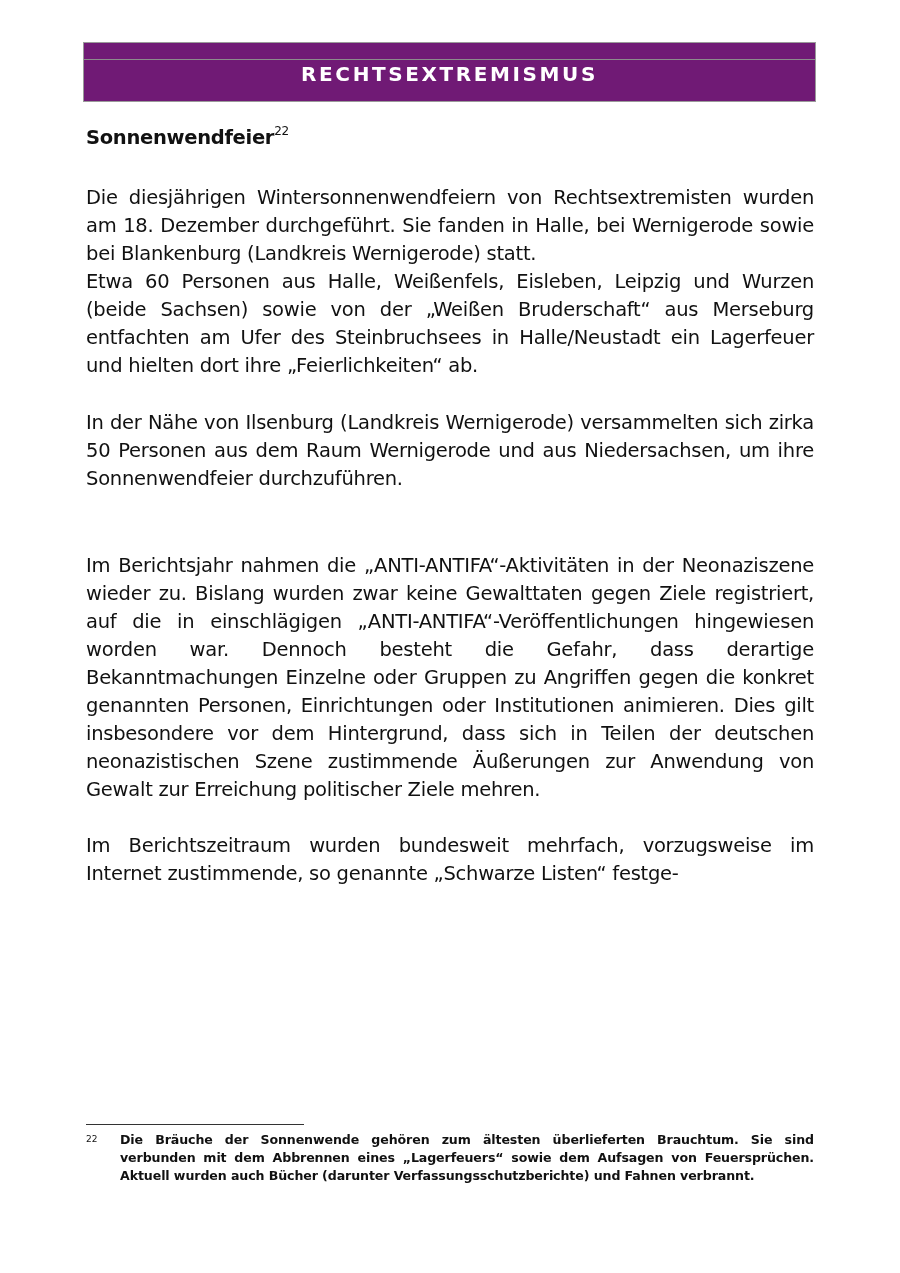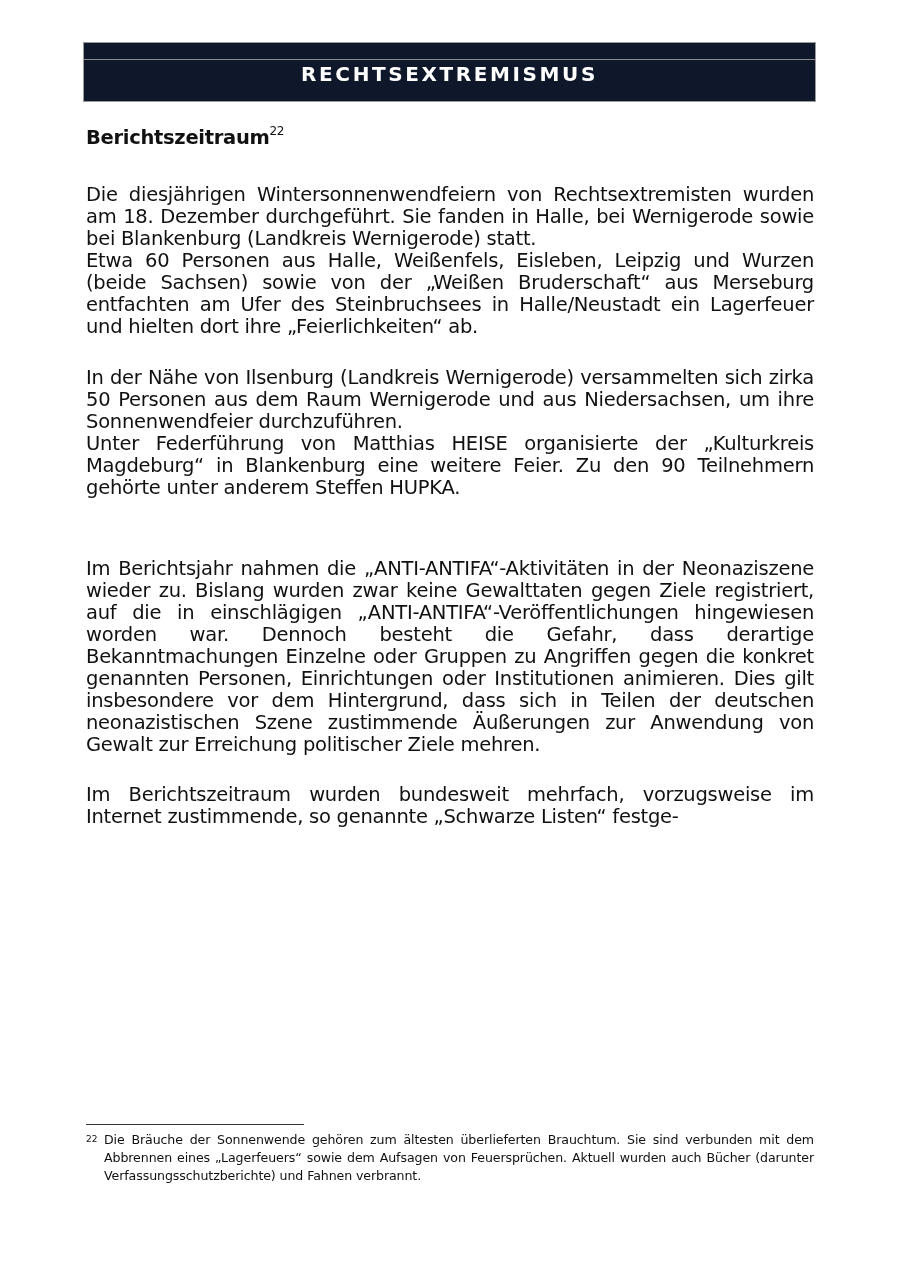--- a/index.html
+++ b/index.html
@@ -14,21 +14,21 @@
       overflow: hidden;
       font-family: "DejaVu Sans", sans-serif;
       color: #111111;
     }
     .header-bar {
       position: absolute;
       left: 83px;
       top: 42px;
       width: 733px;
       height: 60px;
-      background: #0f172a;
+      background: #701a75;
       border: 1px solid #9a9a9a;
       box-sizing: border-box;
     }
     .header-line {
       position: absolute;
       left: 0;
       right: 0;
       top: 16px;
       height: 1px;
       background: #8c8c8c;
@@ -60,21 +60,21 @@
       letter-spacing: -0.3px;
     }
     .heading sup {
       font-weight: normal;
       font-size: 12px;
       vertical-align: 9px;
       line-height: 0;
     }
     .para {
       font-size: 19.5px;
-      line-height: 22px;
+      line-height: 28px;
       text-align: justify;
       margin: 0;
       letter-spacing: -0.25px;
     }
     .gap-heading { height: 32px; }
     .gap-para { height: 28.7px; }
     .footnote-rule {
       position: absolute;
       left: 86px;
       top: 1124px;
@@ -90,46 +90,46 @@
       font-size: 12.6px;
       line-height: 18px;
     }
     .footnote-num {
       position: absolute;
       left: 0;
       top: -1px;
       font-size: 9px;
     }
     .footnote-text {
-      margin-left: 18px;
+      margin-left: 34px;
       text-align: justify;
       letter-spacing: -0.1px;
+      font-weight: bold;
     }
   </style>
 </head>
 <body>
 
 <div class="header-bar">
   <div class="header-line"></div>
   <div class="header-title">RECHTSEXTREMISMUS</div>
 </div>
 
 <div class="content">
 
-  <h2 class="heading"><span>Berichtszeitraum</span><sup>22</sup></h2>
+  <h2 class="heading"><span>Sonnenwendfeier</span><sup>22</sup></h2>
 
   <div class="gap-heading"></div>
 
   <p class="para">Die diesjährigen Wintersonnenwendfeiern von Rechtsextremisten wurden am 18. Dezember durchgeführt. Sie fanden in Halle, bei Wernigerode sowie bei Blankenburg (Landkreis Wernigerode) statt.</p>
   <p class="para">Etwa 60 Personen aus Halle, Weißenfels, Eisleben, Leipzig und Wurzen (beide Sachsen) sowie von der „Weißen Bruderschaft“ aus Merseburg entfachten am Ufer des Steinbruchsees in Halle/Neustadt ein Lagerfeuer und hielten dort ihre „Feierlichkeiten“ ab.</p>
 
   <div class="gap-para"></div>
 
   <p class="para">In der Nähe von Ilsenburg (Landkreis Wernigerode) versammelten sich zirka 50 Personen aus dem Raum Wernigerode und aus Niedersachsen, um ihre Sonnenwendfeier durchzuführen.</p>
-  <p class="para">Unter Federführung von Matthias HEISE organisierte der „Kulturkreis Magdeburg“ in Blankenburg eine weitere Feier. Zu den 90 Teilnehmern gehörte unter anderem Steffen HUPKA.</p>
 
   <div class="gap-para" style="height:30px;"></div>
 
 
   <div class="gap-heading" style="height:29px;"></div>
 
   <p class="para">Im Berichtsjahr nahmen die „ANTI-ANTIFA“-Aktivitäten in der Neonaziszene wieder zu. Bislang wurden zwar keine Gewalttaten gegen Ziele registriert, auf die in einschlägigen „ANTI-ANTIFA“-Veröffentlichungen hingewiesen worden war. Dennoch besteht die Gefahr, dass derartige Bekanntmachungen Einzelne oder Gruppen zu Angriffen gegen die konkret genannten Personen, Einrichtungen oder Institutionen animieren. Dies gilt insbesondere vor dem Hintergrund, dass sich in Teilen der deutschen neonazistischen Szene zustimmende Äußerungen zur Anwendung von Gewalt zur Erreichung politischer Ziele mehren.</p>
 
   <div class="gap-para"></div>
 

